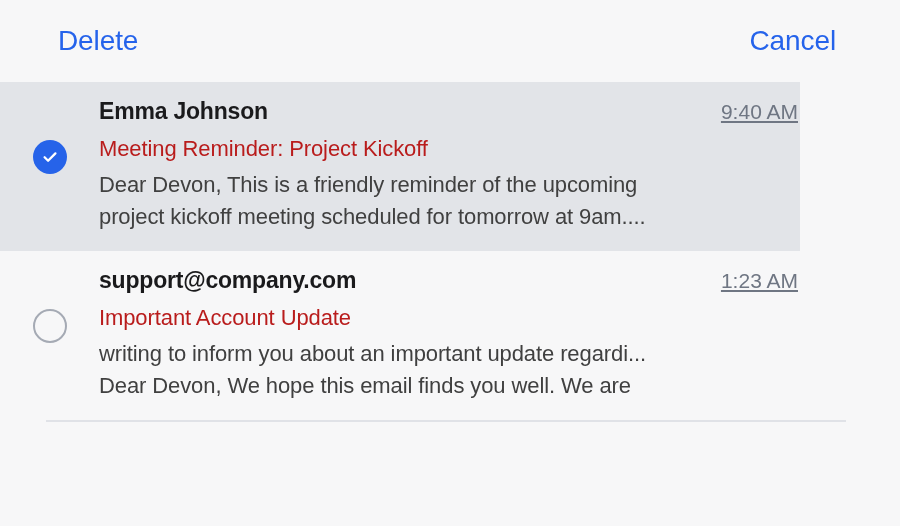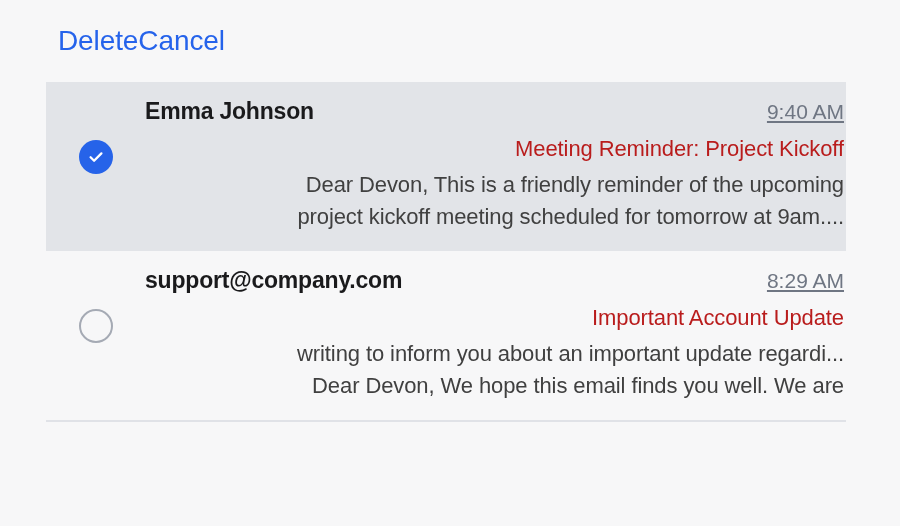--- a/index.html
+++ b/index.html
@@ -18,21 +18,21 @@
 
   
   .toolbar {
     position: absolute;
     top: 0;
     left: 0;
     width: 900px;
     height: 82px;
     display: flex;
     align-items: center;
-    justify-content: flex-start;
+    justify-content: space-between;
     box-sizing: border-box;
     padding: 0 64px 0 58px;
   }
   .action-link {
     font-size: 28px;
     line-height: 1;
     color: #2563eb;
     background: none;
     border: none;
     padding: 0;
@@ -47,28 +47,26 @@
   .list {
     position: absolute;
     top: 82px;
     left: 0;
     width: 900px;
   }
 
   .row {
     position: relative;
     width: 800px;
-    margin-left: 46px;
     box-sizing: border-box;
     display: flex;
     align-items: flex-start;
     padding: 15px 0 18px 0;
     min-height: 169px;
     cursor: pointer;
-    text-align: right;
   }
   .row.selected {
     background: #e2e4e8;
   }
 
   
   .check-col {
     width: 99px;
     flex: 0 0 99px;
     display: flex;
@@ -191,21 +189,21 @@
     </div>
   </div>
 
   <div class="row">
     <div class="check-col">
       <span class="circle unchecked"></span>
     </div>
     <div class="content">
       <div class="head-line">
         <div class="sender">support@company.com</div>
-        <div class="time">8:29 AM</div>
+        <div class="time">1:23 AM</div>
       </div>
       <div class="subject">Important Account Update</div>
       <div class="preview">
         <span class="pv-line">writing to inform you about an important update regardi...</span>
         <span class="pv-line">Dear Devon, We hope this email finds you well. We are</span>
       </div>
     </div>
   </div>
 
   <div class="divider"></div>

